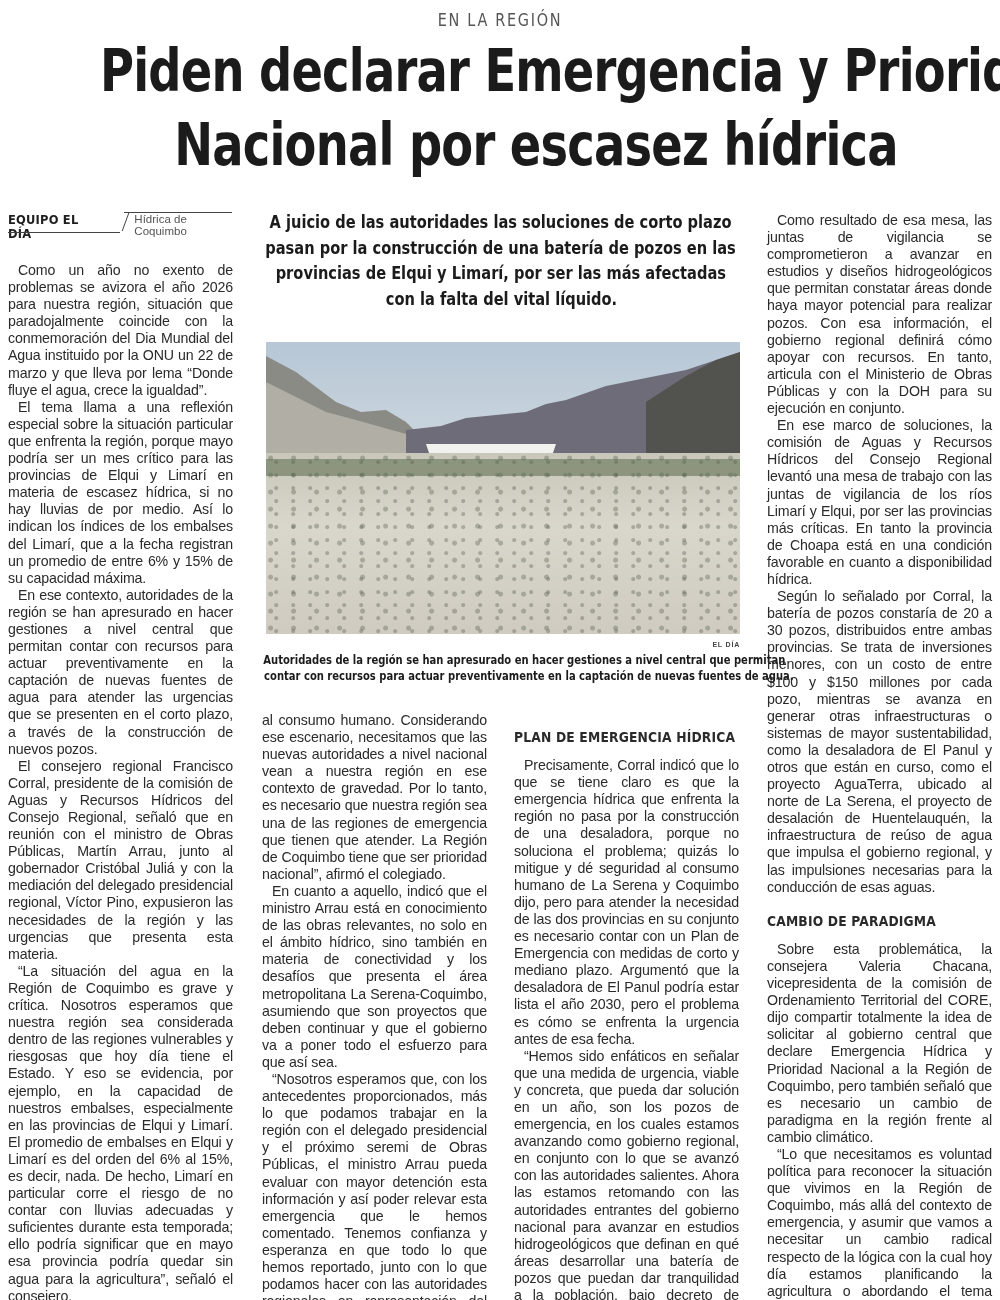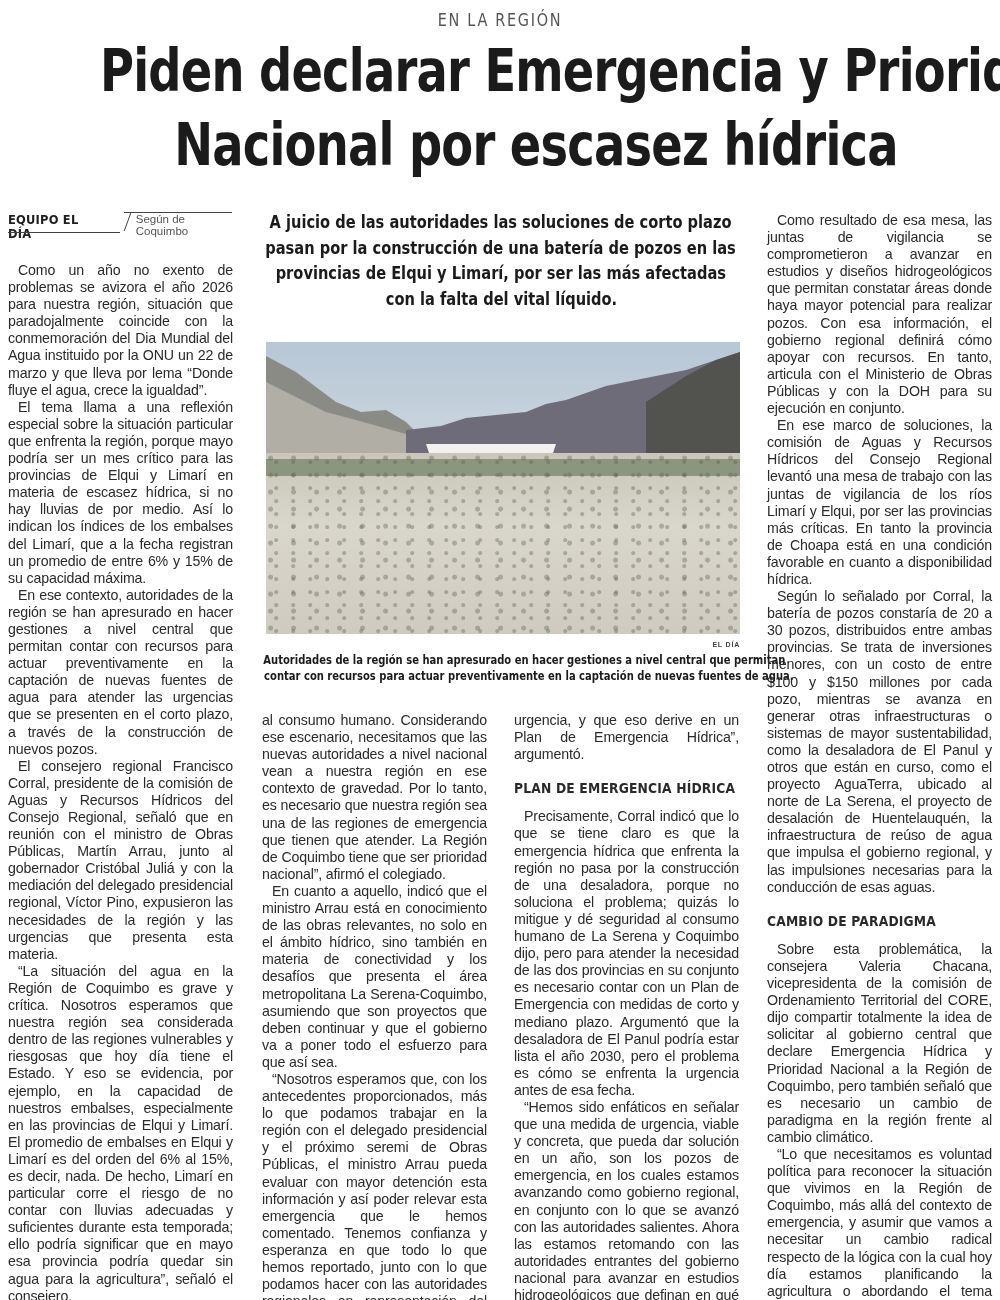--- a/index.html
+++ b/index.html
@@ -86,21 +86,21 @@
 <h1 class="headline l1">
   <span class="ln">Piden declarar Emergencia y Prioridad</span>
 </h1>
 <h1 class="headline l2">
   <span class="ln">Nacional por escasez hídrica</span>
 </h1>
 
 <div class="byline">
   <span class="author">EQUIPO EL DÍA</span>
   <span class="slash"></span>
-  <span class="place">Según de Coquimbo</span>
+  <span class="place">Hídrica de Coquimbo</span>
 </div>
 <div class="byline-rule"></div>
 <div class="byline-rule2"></div>
 
 <div class="lead">
   <span>A juicio de las autoridades las soluciones de corto plazo</span><br>
   <span>pasan por la construcción de una batería de pozos en las</span><br>
   <span>provincias de Elqui y Limarí, por ser las más afectadas</span><br>
   <span>con la falta del vital líquido.</span>
 </div>
@@ -133,21 +133,20 @@
 
 </div>
 
 <div class="col col2">
   <p class="cont">al consumo humano. Considerando ese escenario, necesitamos que las nuevas autoridades a nivel nacional vean a nuestra región en ese contexto de gravedad. Por lo tanto, es necesario que nuestra región sea una de las regiones de emergencia que tienen que atender. La Región de Coquimbo tiene que ser prioridad nacional”, afirmó el colegiado.</p>
   <p>En cuanto a aquello, indicó que el ministro Arrau está en conocimiento de las obras relevantes, no solo en el ámbito hídrico, sino también en materia de conectividad y los desafíos que presenta el área metropolitana La Serena-Coquimbo, asumiendo que son proyectos que deben continuar y que el gobierno va a poner todo el esfuerzo para que así sea.</p>
   <p>“Nosotros esperamos que, con los antecedentes proporcionados, más lo que podamos trabajar en la región con el delegado presidencial y el próximo seremi de Obras Públicas, el ministro Arrau pueda evaluar con mayor detención esta información y así poder relevar esta emergencia que le hemos comentado. Tenemos confianza y esperanza en que todo lo que hemos reportado, junto con lo que podamos hacer con las autoridades regionales en representación del gobierno nacional, permita que nuestra región sea una región prioritaria, de emergencia y</p>
 </div>
 
 <div class="col col3">
-  <p class="cont">urgencia, y que eso derive en un Plan de Emergencia Hídrica”, argumentó.</p>
   <p class="subhead">PLAN DE EMERGENCIA HÍDRICA</p>
   <p>Precisamente, Corral indicó que lo que se tiene claro es que la emergencia hídrica que enfrenta la región no pasa por la construcción de una desaladora, porque no soluciona el problema; quizás lo mitigue y dé seguridad al consumo humano de La Serena y Coquimbo dijo, pero para atender la necesidad de las dos provincias en su conjunto es necesario contar con un Plan de Emergencia con medidas de corto y mediano plazo. Argumentó que la desaladora de El Panul podría estar lista el año 2030, pero el problema es cómo se enfrenta la urgencia antes de esa fecha.</p>
   <p>“Hemos sido enfáticos en señalar que una medida de urgencia, viable y concreta, que pueda dar solución en un año, son los pozos de emergencia, en los cuales estamos avanzando como gobierno regional, en conjunto con lo que se avanzó con las autoridades salientes. Ahora las estamos retomando con las autoridades entrantes del gobierno nacional para avanzar en estudios hidrogeológicos que definan en qué áreas desarrollar una batería de pozos que puedan dar tranquilidad a la población, bajo decreto de emer-</p>
 </div>
 
 <div class="col col4">
   <p>Como resultado de esa mesa, las juntas de vigilancia se comprometieron a avanzar en estudios y diseños hidrogeológicos que permitan constatar áreas donde haya mayor potencial para realizar pozos. Con esa información, el gobierno regional definirá cómo apoyar con recursos. En tanto, articula con el Ministerio de Obras Públicas y con la DOH para su ejecución en conjunto.</p>
   <p>En ese marco de soluciones, la comisión de Aguas y Recursos Hídricos del Consejo Regional levantó una mesa de trabajo con las juntas de vigilancia de los ríos Limarí y Elqui, por ser las provincias más críticas. En tanto la provincia de Choapa está en una condición favorable en cuanto a disponibilidad hídrica.</p>
   <p>Según lo señalado por Corral, la batería de pozos constaría de 20 a 30 pozos, distribuidos entre ambas provincias. Se trata de inversiones menores, con un costo de entre $100 y $150 millones por cada pozo, mientras se avanza en generar otras infraestructuras o sistemas de mayor sustentabilidad, como la desaladora de El Panul y otros que están en curso, como el proyecto AguaTerra, ubicado al norte de La Serena, el proyecto de desalación de Huentelauquén, la infraestructura de reúso de agua que impulsa el gobierno regional, y las impulsiones necesarias para la conducción de esas aguas.</p>
   <p class="subhead">CAMBIO DE PARADIGMA</p>

